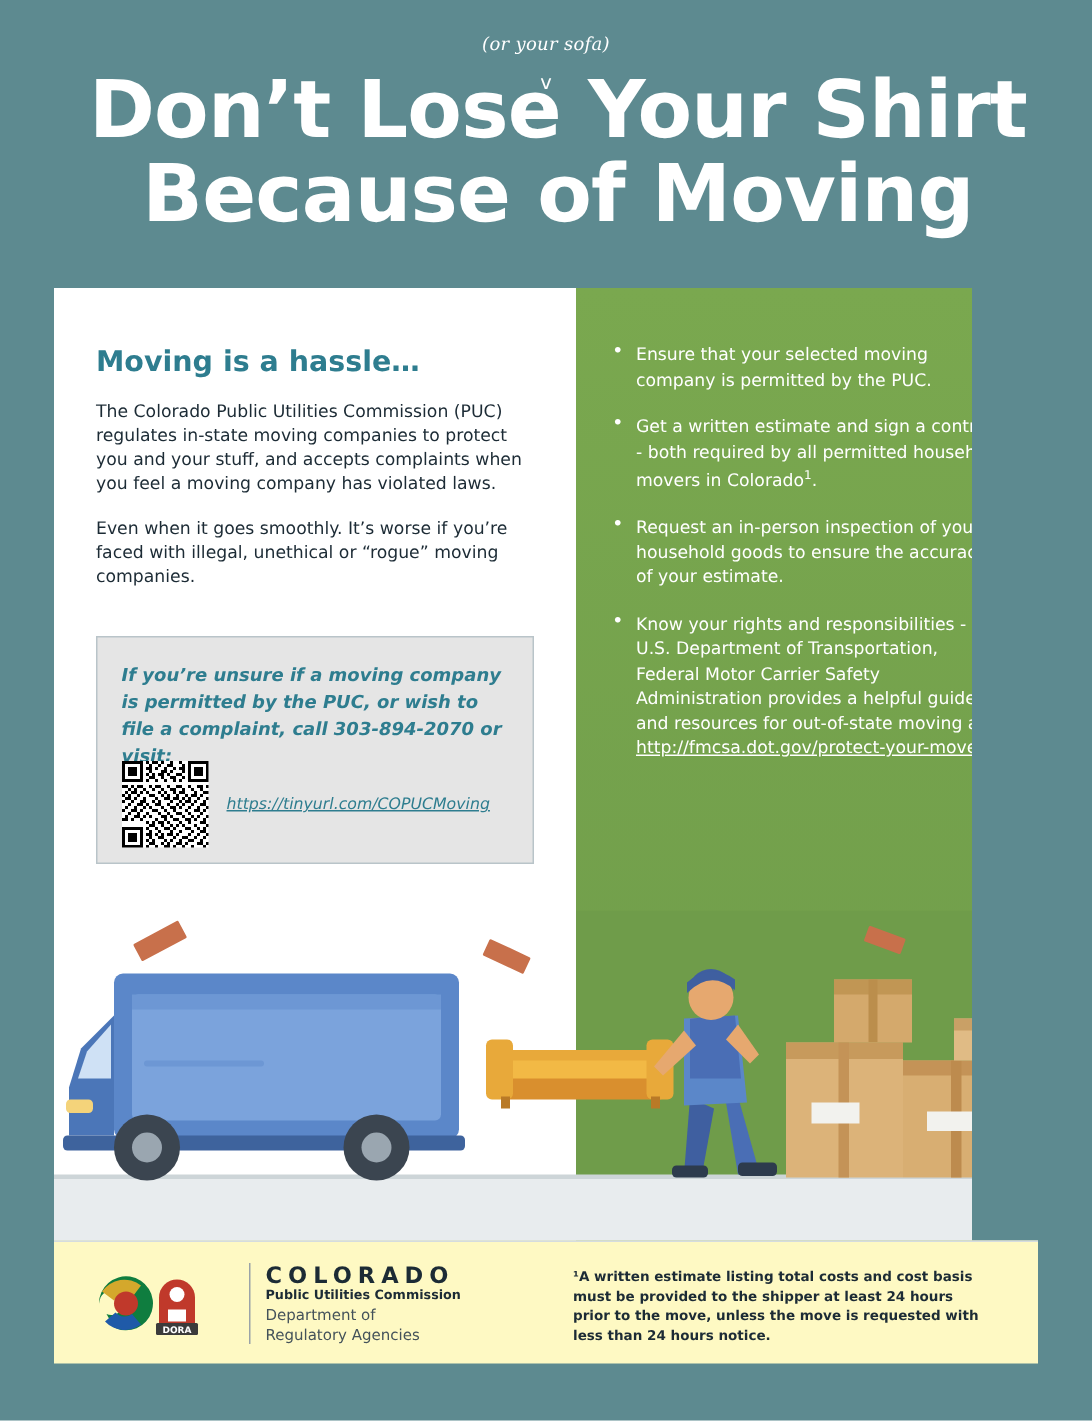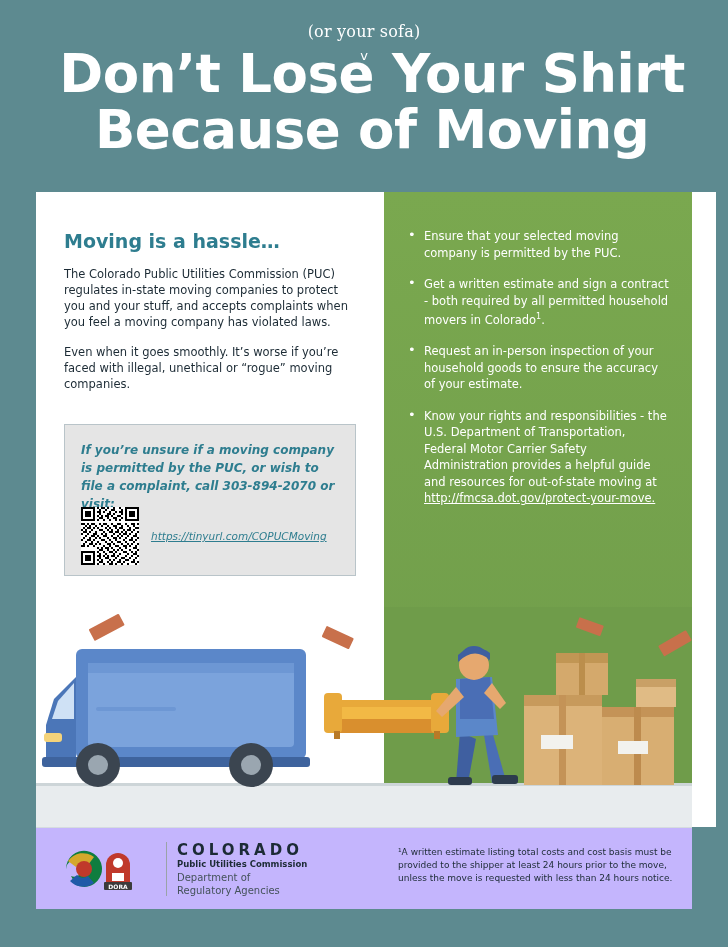--- a/index.html
+++ b/index.html
@@ -20,21 +20,22 @@
     top: 0; left: 0; right: 0;
     height: 192px;
     background: #5d8a90;
   }
   .sofa-note {
     position: absolute;
     top: 22px;
     left: 0; right: 0;
     text-align: center;
     color: #ffffff;
-    font-size: 16px;
+    font-size: 12px;
+    font-style: italic;
     font-family: "DejaVu Serif", serif;
     letter-spacing: 0.2px;
   }
   .caret {
     position: absolute;
     top: 48px;
     left: 0; right: 0;
     text-align: center;
     color: #ffffff;
     font-size: 13px;
@@ -53,21 +54,21 @@
     letter-spacing: -0.5px;
     padding-left: 16px;
   }
   .headline .line2 { display: block; }
 
   
   .panel {
     position: absolute;
     top: 192px;
     left: 36px;
-    width: 680px;
+    width: 612px;
     height: 635px;
     background: #ffffff;
     overflow: hidden;
   }
   .left-col {
     position: absolute;
     top: 0; left: 0;
     width: 348px;
     height: 635px;
     background: #ffffff;
@@ -174,21 +175,21 @@
     width: 656px; height: 220px;
   }
 
   
   .footer {
     position: absolute;
     top: 827px;
     left: 36px;
     width: 656px;
     height: 82px;
-    background: #c4b5fd;
+    background: #fef9c3;
     border-top: 1px solid #d5dcdf;
   }
   .logo-wrap {
     position: absolute;
     left: 24px; top: 14px;
     display: flex;
     align-items: center;
   }
   .logo-text {
     margin-left: 10px;
@@ -209,26 +210,26 @@
     line-height: 12px;
   }
   .logo-dora {
     font-size: 10px;
     color: #44525a;
     line-height: 10px;
     margin-top: 3px;
   }
   .footnote {
     position: absolute;
-    left: 362px; top: 18px;
+    left: 346px; top: 18px;
     width: 278px;
     font-size: 9px;
     line-height: 13px;
     color: #1c2b35;
-    font-weight: normal;
+    font-weight: bold;
   }
 </style>
 </head>
 <body>
 
 <div class="header">
   <div class="sofa-note">(or your sofa)</div>
   <div class="caret">v</div>
   <div class="headline">
     <span>Don’t Lose Your Shirt</span>

